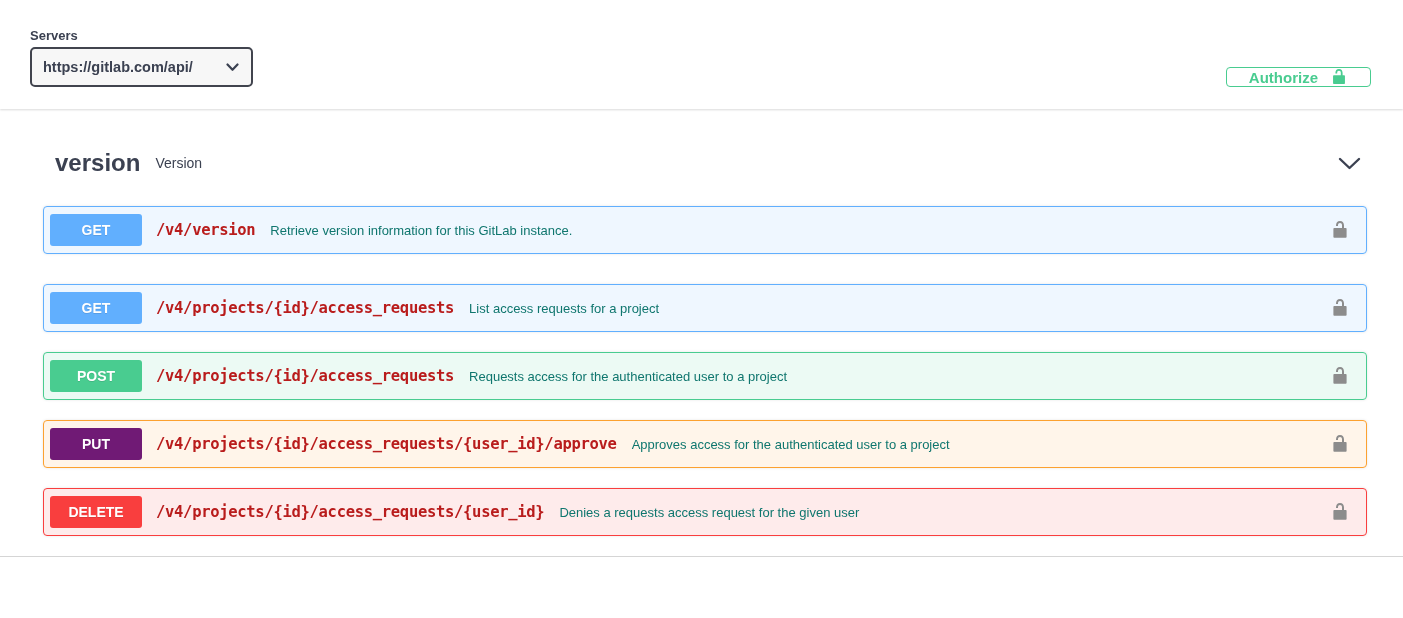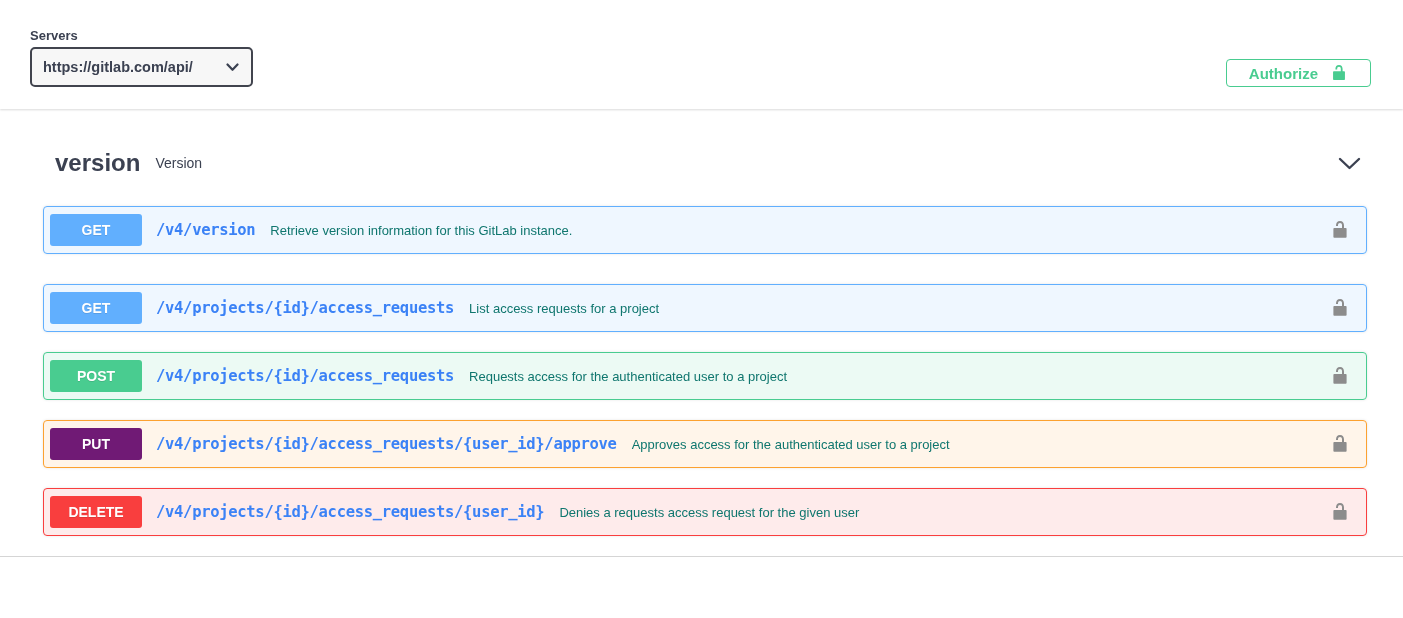--- a/index.html
+++ b/index.html
@@ -27,21 +27,21 @@
     width: 223px; height: 40px;
     border: 2px solid #41444e; border-radius: 5px;
     background: #f7f7f7;
     padding: 0 12px 0 11px;
     font-size: 14.5px; font-weight: bold; color: #3b4151;
     cursor: pointer;
   }
   .server-select .sel-chevron { margin-left: 8px; display: flex; }
   .authorize-btn {
     display: inline-flex; align-items: center; gap: 12px;
-    height: 28px; padding: 0 22px;
+    height: 20px; padding: 0 22px;
     background: transparent;
     border: 1.5px solid #49cc90; border-radius: 4px;
     color: #49cc90; font-weight: bold; font-size: 15px;
     font-family: "Liberation Sans", sans-serif;
     cursor: pointer;
   }
   
   .api-content { padding: 0 36px 0 43px; }
   .opblock-tag-section { margin-top: 30px; }
   .opblock-tag-header {
@@ -67,21 +67,21 @@
   .opblock-method {
     min-width: 92px; padding: 8px 6px;
     border-radius: 3px; text-align: center;
     color: #fff; font-weight: bold; font-size: 14px;
     font-family: "Liberation Sans", sans-serif;
     text-shadow: 0 1px 0 rgba(0,0,0,0.1);
   }
   .opblock-path {
     margin-left: 14px;
     font-family: "DejaVu Sans Mono", monospace;
-    font-weight: bold; font-size: 15.5px; color: #3b82f6;
+    font-weight: bold; font-size: 15.5px; color: #b91c1c;
     letter-spacing: -0.3px;
     white-space: nowrap;
   }
   .opblock-summary {
     margin-left: 15px; font-size: 13px; color: #0f766e; white-space: nowrap;
   }
   .opblock-lock {
     margin-left: auto; background: none; border: none; cursor: pointer;
     display: flex; align-items: center; padding: 4px 6px;
   }

